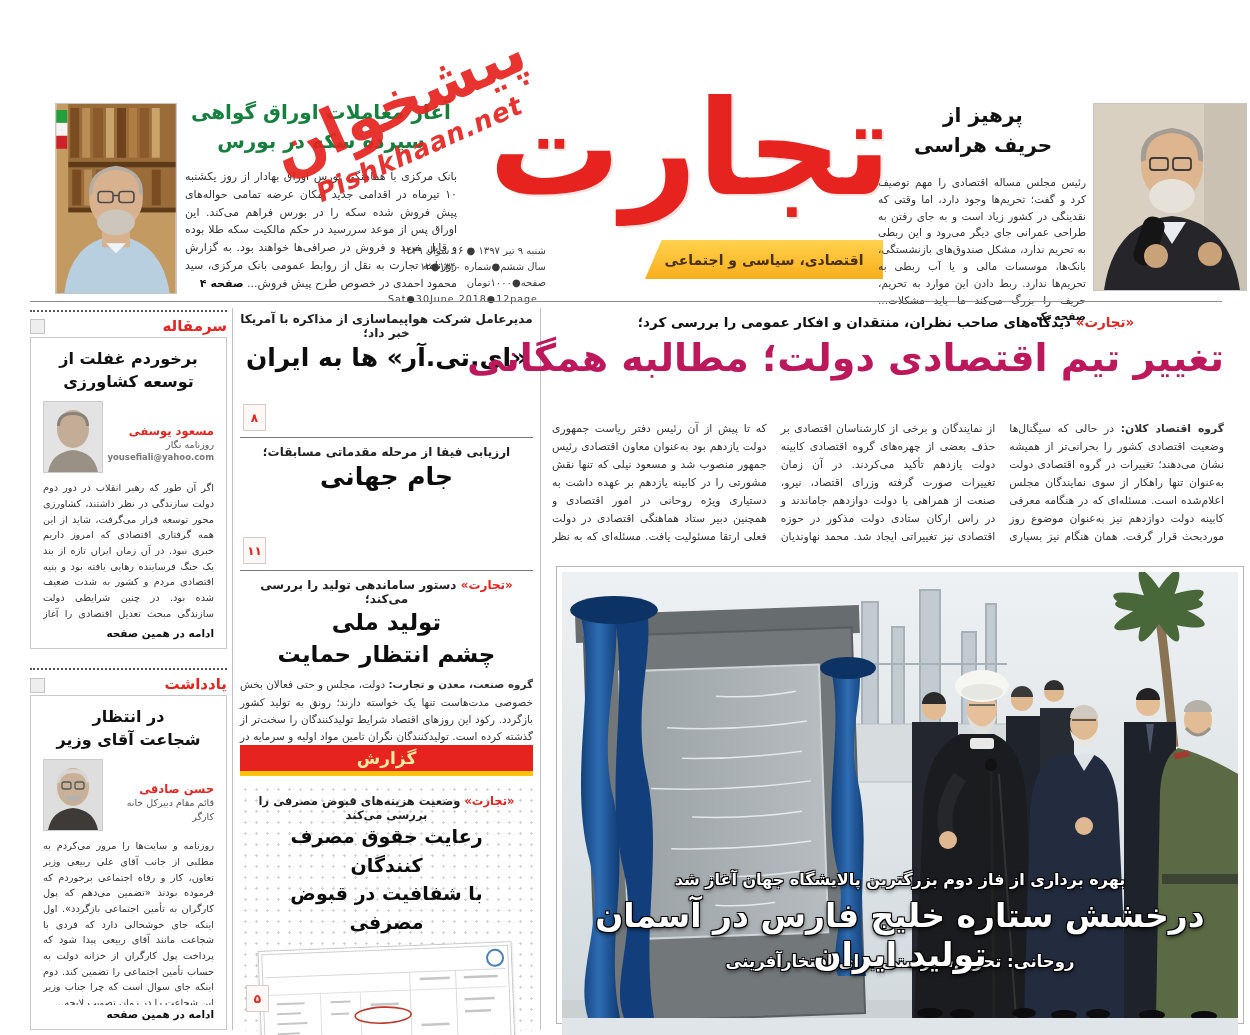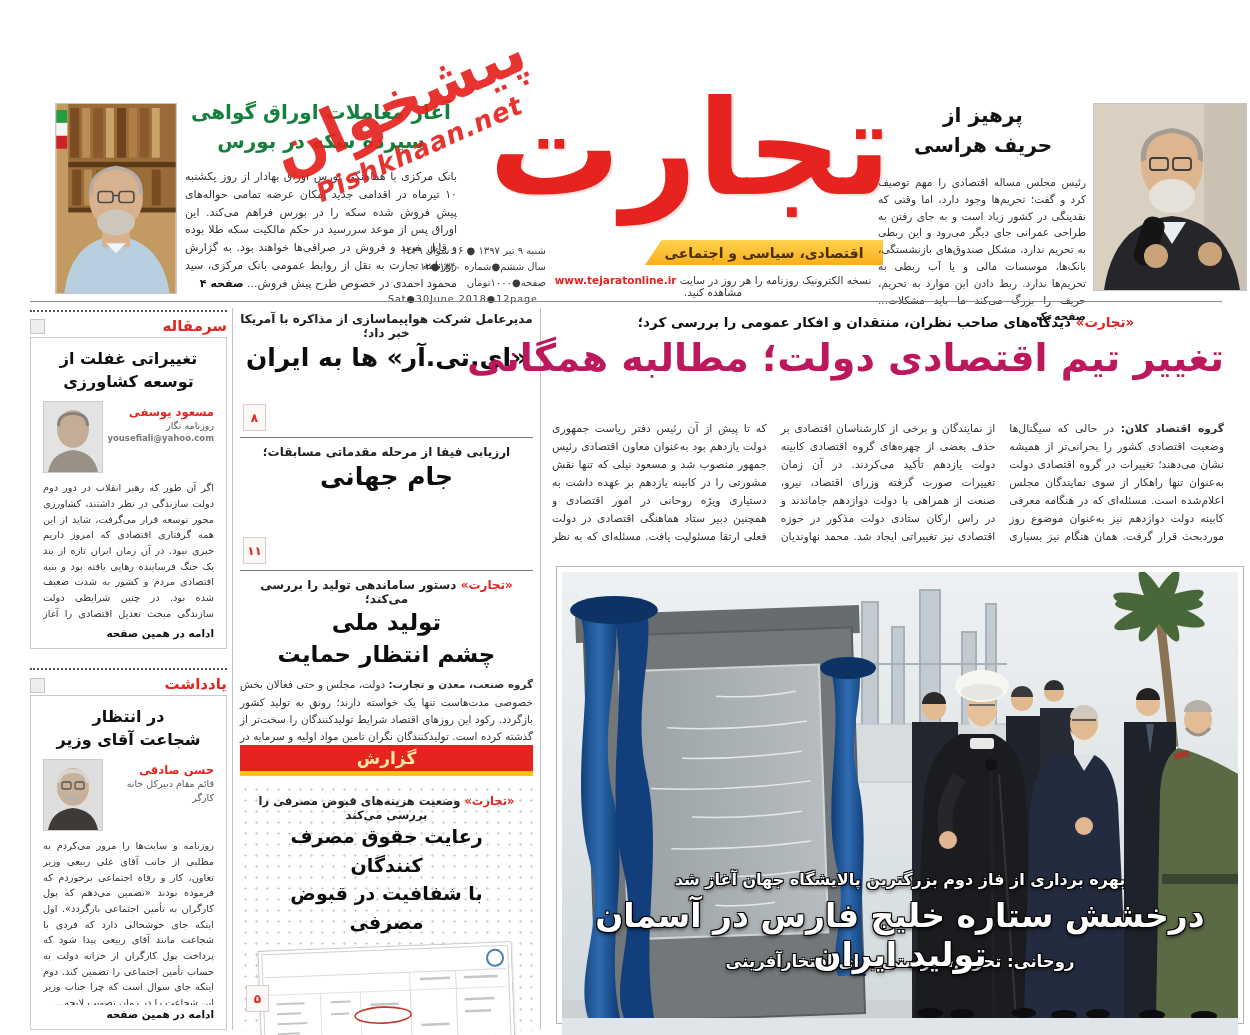--- a/index.html
+++ b/index.html
@@ -4,21 +4,21 @@
 <style>
   html,body{margin:0;padding:0;background:#ffffff;}
   .page{position:relative;width:1250px;height:1035px;background:#fff;overflow:hidden;
         font-family:"DejaVu Sans",sans-serif;color:#222;direction:rtl;}
   .abs{position:absolute;}
   .jus{text-align:justify;text-justify:inter-word;}
   .ltr{direction:ltr;unicode-bidi:bidi-override;}
   
   #logo{left:455px;top:66px;width:470px;text-align:center;font-size:132px;line-height:1.25;
         font-weight:bold;color:#e7231f;text-shadow:2px 2px 0 #fbe3e2,-1px -1px 0 #fff;}
-  #ribbon{left:645px;top:240px;width:238px;height:25px;background:linear-gradient(180deg,#ffd24d,#f9ae1c);
+  #ribbon{left:645px;top:240px;width:238px;height:39px;background:linear-gradient(180deg,#ffd24d,#f9ae1c);
         clip-path:polygon(0 100%,7% 0,100% 0,100% 100%);display:flex;align-items:center;justify-content:center;}
   #ribbon span{font-size:14px;font-weight:bold;color:#4a3000;}
   #edition{left:540px;top:274px;width:346px;font-size:10.5px;color:#333;text-align:center;}
   #edition .site{color:#e7231f;font-weight:bold;direction:ltr;unicode-bidi:embed;}
   #dates{left:388px;top:243px;width:158px;font-size:10px;color:#3a3a3a;line-height:1.6;text-align:right;}
   #dates .ltr{letter-spacing:1px;font-size:9.5px;text-align:left;}
   #watermark{left:270px;top:64px;transform:rotate(-24deg);color:#e7231f;opacity:.92;z-index:9;text-align:center;}
   #watermark .wfa{font-size:62px;font-weight:bold;}
   #watermark .wlt{font-size:26px;font-weight:bold;font-style:italic;letter-spacing:1px;}
   
@@ -34,21 +34,21 @@
   .vsep{width:0;border-left:1px solid #c2c2c2;top:308px;height:722px;}
   #vsep1{left:232px;}
   #vsep2{left:540px;}
   
   .sec-header{width:197px;border-top:2px dotted #555;padding-top:5px;display:flex;align-items:center;justify-content:space-between;}
   .sec-header .sec-title{color:#e7231f;font-weight:bold;font-size:15px;}
   .sec-header .sec-sq{width:13px;height:13px;background:#eee;border:1px solid #c4c4c4;}
   .sec-box{width:171px;border:1px solid #c9c9c9;background:#fff;padding:9px 12px;display:flex;flex-direction:column;overflow:hidden;}
   .sec-head2{font-size:16px;font-weight:bold;text-align:center;line-height:1.45;color:#111;}
   .author-row{display:flex;justify-content:space-between;align-items:flex-start;margin-top:8px;}
-  .author-meta{padding-top:4px;}
+  .author-meta{padding-top:4px;margin-top:19px;}
   .author-name{color:#e7231f;font-weight:bold;font-size:11.5px;}
   .author-role{font-size:9.5px;color:#555;line-height:1.4;width:95px;}
   .author-mail{font-size:8.5px;color:#777;direction:ltr;text-align:right;font-weight:bold;}
   .author-photo{width:58px;height:70px;border:1px solid #ccc;}
   .sec-body{font-size:9.8px;line-height:1.6;color:#333;margin-top:7px;flex:1;overflow:hidden;}
   .sec-more{font-weight:bold;font-size:10.5px;color:#111;margin-top:3px;}
   #ed-header{left:30px;top:310px;}
   #ed-box{left:30px;top:337px;height:292px;}
   #note-header{left:30px;top:668px;align-items:flex-end;}
   #note-box{left:30px;top:695px;height:315px;}
@@ -95,25 +95,20 @@
         color:#e7231f;font-weight:bold;font-size:12px;padding:2px 8px;}
 </style>
 </head>
 <body>
 
 <div class="page">
 
   <div class="abs" id="logo">تجارت</div>
   <div class="abs" id="ribbon">
     <span>اقتصادی، سیاسی و اجتماعی</span>
-  </div>
-  <div class="abs" id="edition">
-    <span>نسخه الکترونیک روزنامه را هر روز در سایت</span>
-    <b class="site">www.tejaratonline.ir</b>
-    <span>مشاهده کنید.</span>
   </div>
   <div class="abs" id="dates">
     <div>شنبه ۹ تیر ۱۳۹۷ ● ۱۶ شوال ۱۴۳۹</div>
     <div>سال ششم●شماره ۱۳۴۰●۱۲ صفحه●۱۰۰۰تومان</div>
     <div class="ltr">Sat●30June.2018●12page</div>
   </div>
   <div class="abs" id="watermark">
     <div class="wfa">پیشخوان</div>
     <div class="wlt">Pishkhaan.net</div>
   </div>
@@ -196,21 +191,21 @@
   <div class="abs" id="hr-main"></div>
   <div class="abs vsep" id="vsep1"></div>
   <div class="abs vsep" id="vsep2"></div>
 
   <div class="abs sec-header" id="ed-header">
     <span class="sec-title">سرمقاله</span>
     <span class="sec-sq"></span>
   </div>
   <div class="abs sec-box" id="ed-box">
     <div class="sec-head2">
-      <div>تغییراتی غفلت از</div>
+      <div>برخوردم غفلت از</div>
       <div>توسعه کشاورزی</div>
     </div>
     <div class="author-row">
       <div class="author-meta">
         <div class="author-name">مسعود یوسفی</div>
         <div class="author-role">روزنامه نگار</div>
         <div class="author-mail">yousefiali@yahoo.com</div>
       </div>
       <div class="author-photo">
         <svg viewBox="0 0 58 70" width="58" height="70">

